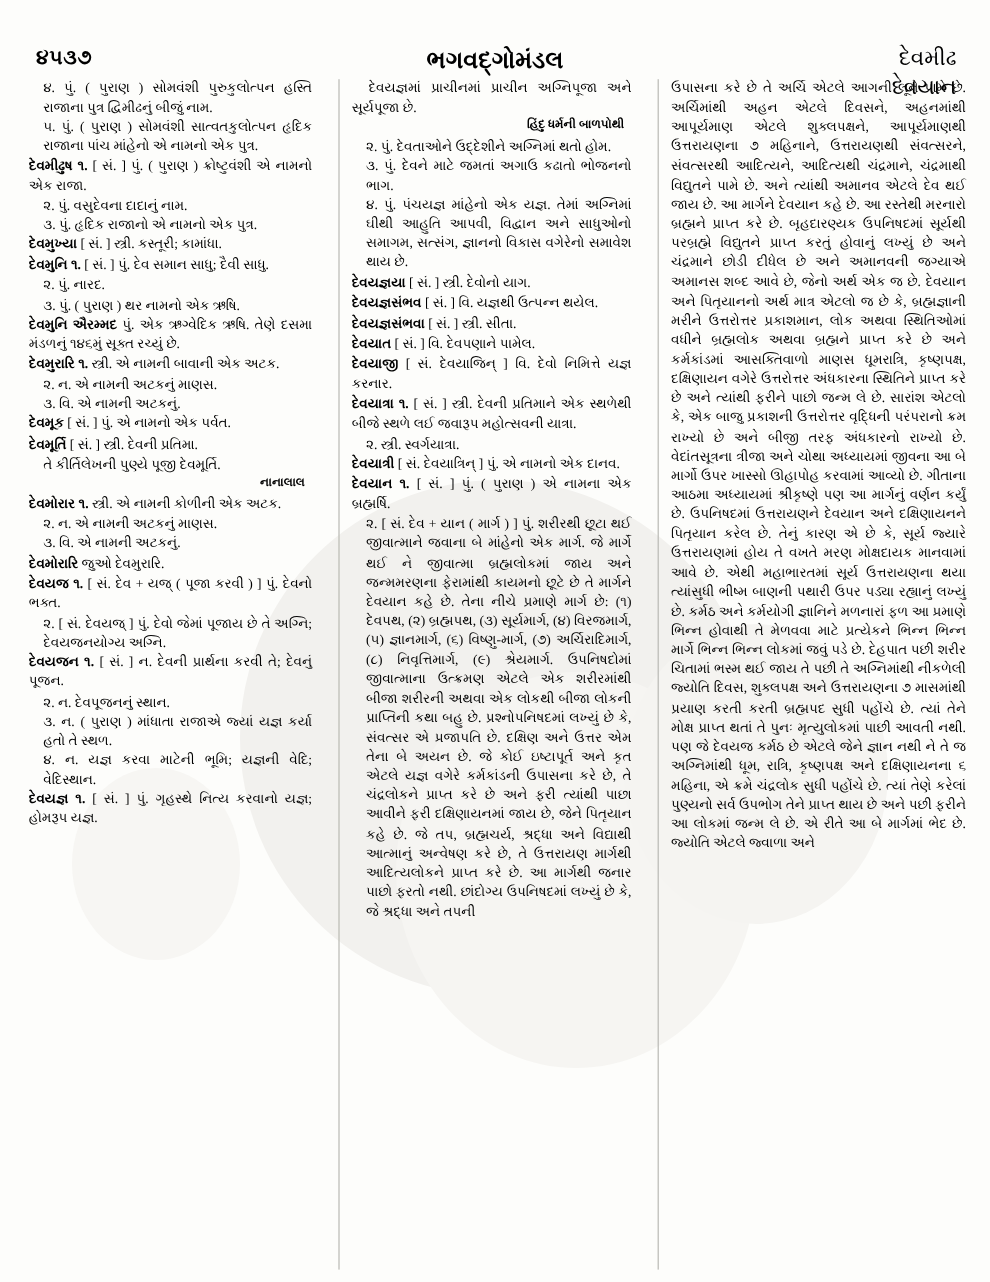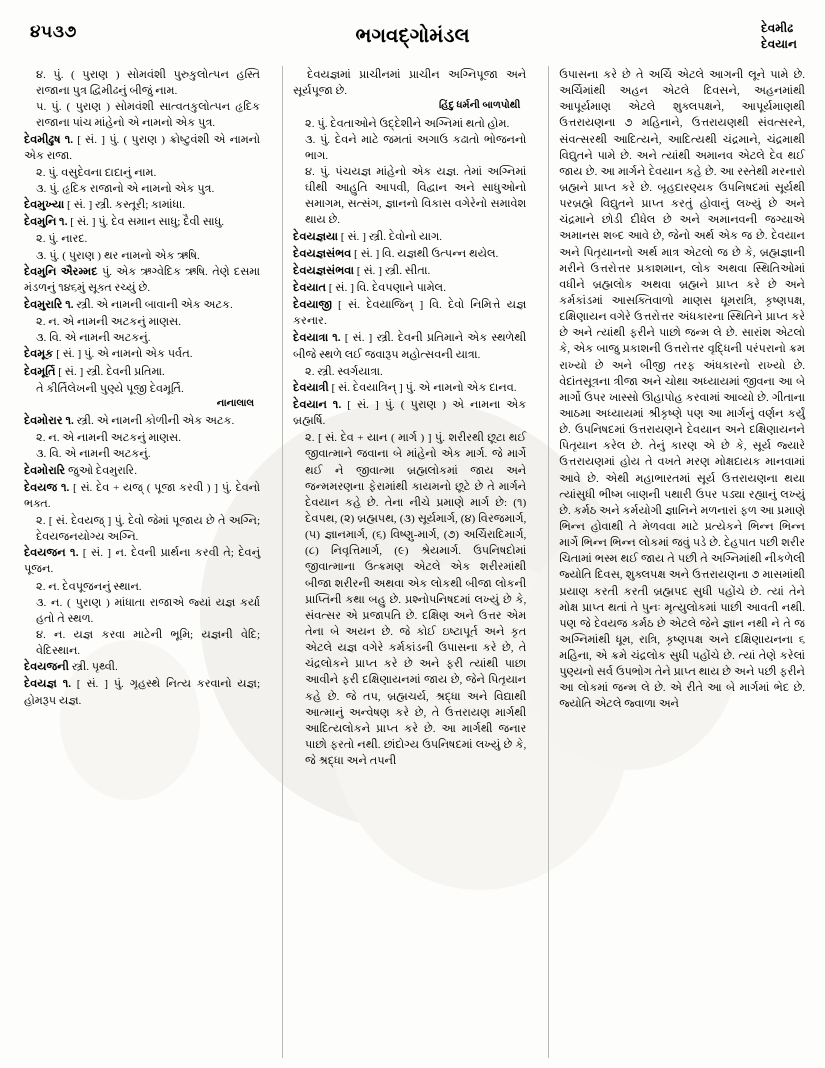--- a/index.html
+++ b/index.html
@@ -25,21 +25,21 @@
     background: #f2f1ee;
     pointer-events: none;
   }
   .b1 { left: 200px; top: 400px; width: 430px; height: 430px; }
   .b2 { left: 330px; top: 560px; width: 300px; height: 330px; background: #f6f5f2; }
   .b3 { left: 520px; top: 520px; width: 220px; height: 250px; background: #f5f4f1; }
   .b4 { left: 60px;  top: 640px; width: 140px; height: 160px; background: #f7f6f3; }
 
   .header {
     position: absolute;
-    left: 0; right: 0; top: 18px;
+    left: 0; right: 0; top: 34px;
     height: 52px;
     padding: 0 28px;
     box-sizing: border-box;
   }
   .hdr-left {
     position: absolute;
     left: 30px; top: 4px;
     font-size: 17px;
     font-weight: bold;
     letter-spacing: 0.5px;
@@ -47,22 +47,23 @@
   .hdr-center {
     position: absolute;
     left: 0; right: 0; top: 6px;
     text-align: center;
     font-size: 20px;
     font-weight: bold;
   }
   .hdr-right {
     position: absolute;
     right: 28px; top: 2px;
-    font-size: 12px;
-    font-weight: bold;
+    text-align: right;
+    font-size: 18px;
+    font-weight: normal;
     line-height: 1.35;
   }
   .hdr-right div { display: block; }
 
   .columns {
     position: absolute;
     left: 24px;
     right: 20px;
     top: 66px;
     bottom: 10px;
@@ -151,21 +152,20 @@
         <div class="entry"><span class="hw">દેવમોરાર ૧.</span><span> સ્ત્રી. એ નામની કોળીની એક અટક.</span></div>
         <div class="sense">૨. ન. એ નામની અટકનું માણસ.</div>
         <div class="sense">૩. વિ. એ નામની અટકનું.</div>
         <div class="entry"><span class="hw">દેવમોરારિ</span><span> જુઓ દેવમુરારિ.</span></div>
         <div class="entry"><span class="hw">દેવયજ ૧.</span><span> [ સં. દેવ + યજ્ ( પૂજા કરવી ) ] પું. દેવનો ભક્ત.</span></div>
         <div class="sense">૨. [ સં. દેવયજ્ ] પું. દેવો જેમાં પૂજાય છે તે અગ્નિ; દેવયજનયોગ્ય અગ્નિ.</div>
         <div class="entry"><span class="hw">દેવયજન ૧.</span><span> [ સં. ] ન. દેવની પ્રાર્થના કરવી તે; દેવનું પૂજન.</span></div>
         <div class="sense">૨. ન. દેવપૂજનનું સ્થાન.</div>
         <div class="sense">૩. ન. ( પુરાણ ) માંધાતા રાજાએ જ્યાં યજ્ઞ કર્યા હતો તે સ્થળ.</div>
         <div class="sense">૪. ન. યજ્ઞ કરવા માટેની ભૂમિ; યજ્ઞની વેદિ; વેદિસ્થાન.</div>
-        <div class="entry"><span class="hw">દેવયજની</span><span> સ્ત્રી. પૃથ્વી.</span></div>
         <div class="entry"><span class="hw">દેવયજ્ઞ ૧.</span><span> [ સં. ] પું. ગૃહસ્થે નિત્ય કરવાનો યજ્ઞ; હોમરૂપ યજ્ઞ.</span></div>
       </div>
     <div class="col col-2">
         <div class="para">દેવયજ્ઞમાં પ્રાચીનમાં પ્રાચીન અગ્નિપૂજા અને સૂર્યપૂજા છે.</div>
         <div class="attrib">હિંદુ ધર્મની બાળપોથી</div>
         <div class="sense">૨. પું. દેવતાઓને ઉદ્દેશીને અગ્નિમાં થતો હોમ.</div>
         <div class="sense">૩. પું. દેવને માટે જમતાં અગાઉ કઢાતો ભોજનનો ભાગ.</div>
         <div class="sense">૪. પું. પંચયજ્ઞ માંહેનો એક યજ્ઞ. તેમાં અગ્નિમાં ઘીથી આહુતિ આપવી, વિદ્વાન અને સાધુઓનો સમાગમ, સત્સંગ, જ્ઞાનનો વિકાસ વગેરેનો સમાવેશ થાય છે.</div>
         <div class="entry"><span class="hw">દેવયજ્ઞયા</span><span> [ સં. ] સ્ત્રી. દેવોનો યાગ.</span></div>
         <div class="entry"><span class="hw">દેવયજ્ઞસંભવ</span><span> [ સં. ] વિ. યજ્ઞથી ઉત્પન્ન થયેલ.</span></div>

